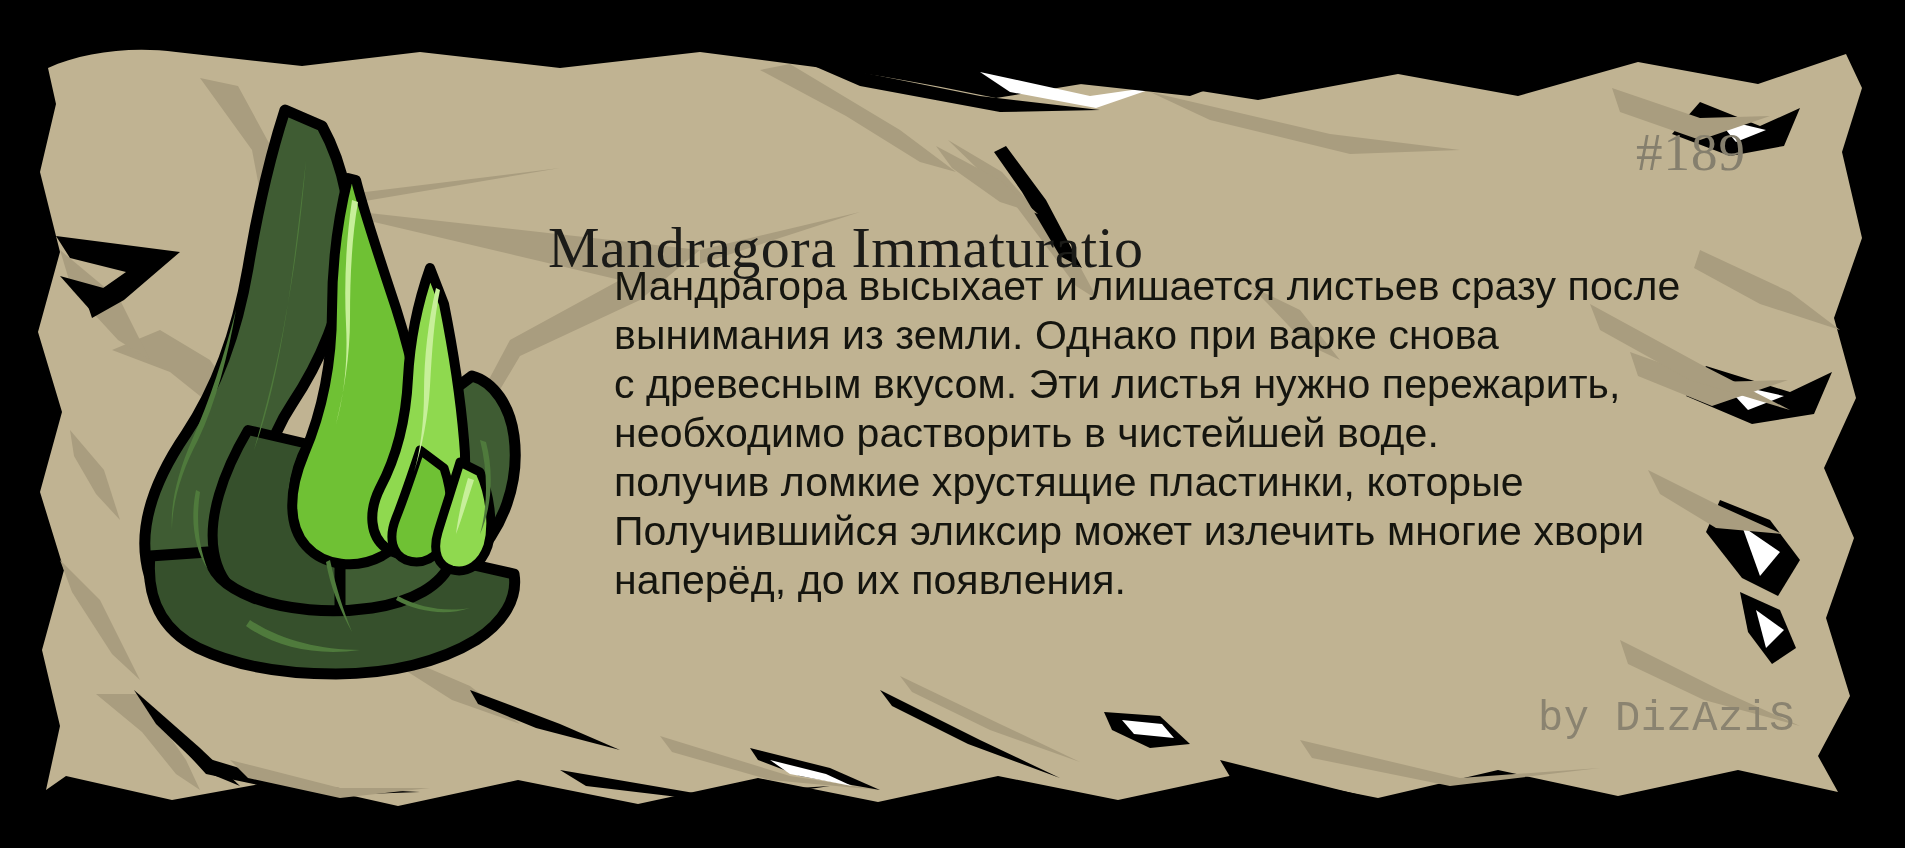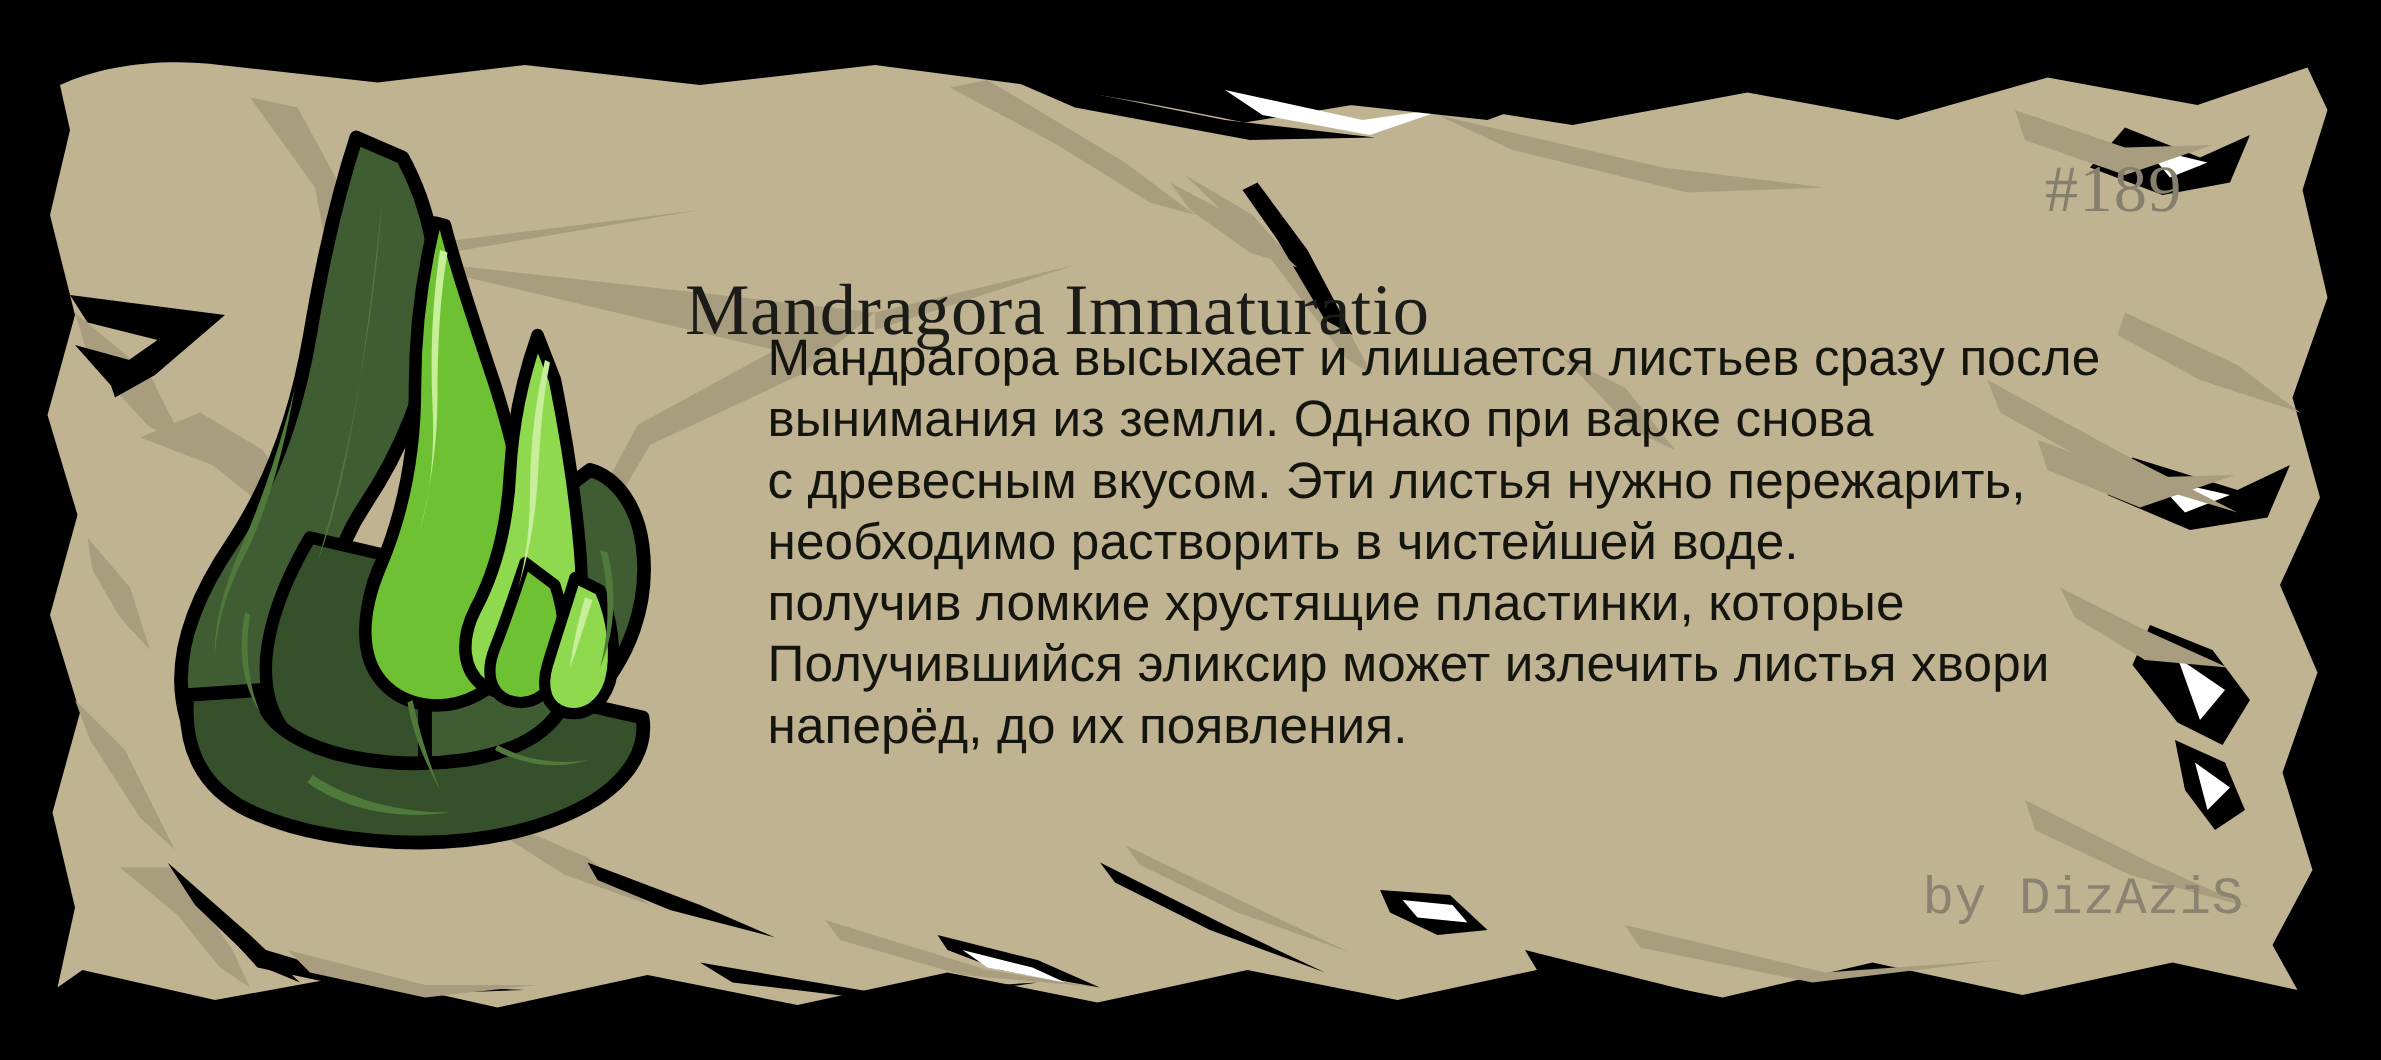--- a/index.html
+++ b/index.html
@@ -305,19 +305,19 @@
     <div id="card-number">#189</div>
 
     <h1 id="title">Mandragora Immaturatio</h1>
 
     <div id="body-text">
       <span class="line">Мандрагора высыхает и лишается листьев сразу после</span>
       <span class="line">вынимания из земли. Однако при варке снова</span>
       <span class="line">с древесным вкусом. Эти листья нужно пережарить,</span>
       <span class="line">необходимо растворить в чистейшей воде.</span>
       <span class="line">получив ломкие хрустящие пластинки, которые</span>
-      <span class="line">Получившийся эликсир может излечить листья хвори</span>
+      <span class="line">Получившийся эликсир может излечить многие хвори</span>
       <span class="line">наперёд, до их появления.</span>
     </div>
 
     <div id="signature">by DizAziS</div>
   </div>
 </div>
 
 </body></html>

